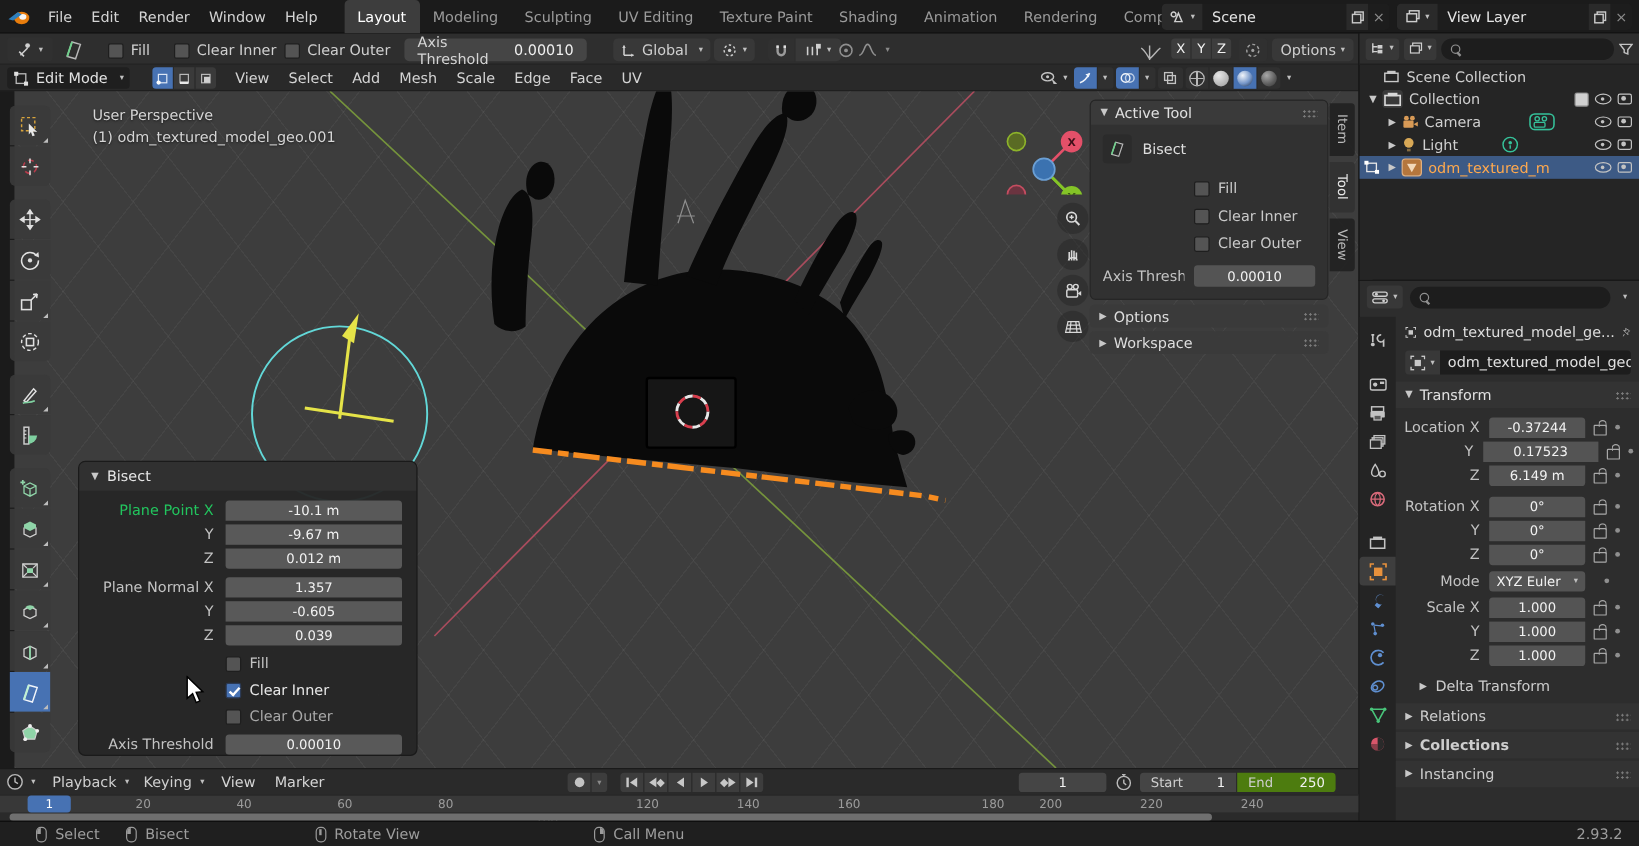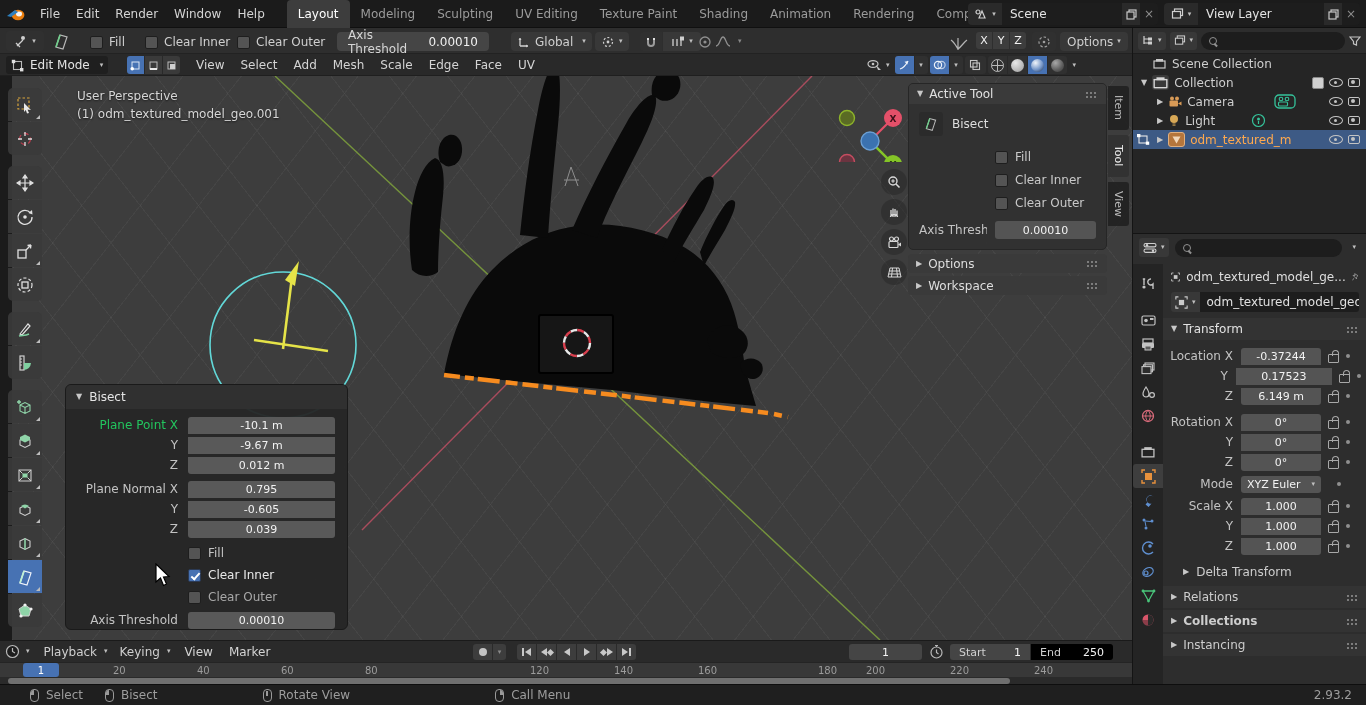--- a/index.html
+++ b/index.html
@@ -524,21 +524,21 @@
         <div style="width:112px;text-align:right;color:#c3c3c3;">Y</div>
         <div class="fld2" style="margin-left:10px;flex:1;border-radius:0;">-9.67 m</div>
       </div>
       <div class="row" style="height:20px;">
         <div style="width:112px;text-align:right;color:#c3c3c3;">Z</div>
         <div class="fld2" style="margin-left:10px;flex:1;border-radius:0 0 3px 3px;">0.012 m</div>
       </div>
       <div style="height:4px;"></div>
       <div class="row" style="height:20px;">
         <div style="width:112px;text-align:right;color:#c3c3c3;">Plane Normal X</div>
-        <div class="fld2" style="margin-left:10px;flex:1;border-radius:3px 3px 0 0;">0.795</div>
+        <div class="fld2" style="margin-left:10px;flex:1;border-radius:3px 3px 0 0;">1.357</div>
       </div>
       <div class="row" style="height:20px;">
         <div style="width:112px;text-align:right;color:#c3c3c3;">Y</div>
         <div class="fld2" style="margin-left:10px;flex:1;border-radius:0;">-0.605</div>
       </div>
       <div class="row" style="height:20px;">
         <div style="width:112px;text-align:right;color:#c3c3c3;">Z</div>
         <div class="fld2" style="margin-left:10px;flex:1;border-radius:0 0 3px 3px;">0.039</div>
       </div>
       <div class="row" style="height:22px;margin-top:3px;">
@@ -1001,21 +1001,21 @@
         <svg width="15" height="15" viewBox="0 0 15 15">
           <circle cx="7.5" cy="8.5" r="5.5" fill="none" stroke="#b9b9b9" stroke-width="1.2"></circle>
           <path d="M7.5,5.5 L7.5,8.5 L9.5,10 M6,1.5 L9,1.5 M7.5,1.5 L7.5,3" stroke="#b9b9b9" stroke-width="1.2" fill="none"></path>
         </svg>
       </div>
       <div class="abs row" style="left:950px;top:3px;gap:1px;">
         <div class="fld row" style="width:80px;background:#454545;border-radius:3px 0 0 3px;justify-content:space-between;padding:0 9px;box-sizing:border-box;height:16px;">
           <span style="color:#cfcfcf;">Start</span>
           <span>1</span>
         </div>
-        <div class="fld row" style="width:82px;background:#000000;border-radius:0 3px 3px 0;justify-content:space-between;padding:0 9px;box-sizing:border-box;height:16px;">
+        <div class="fld row" style="width:82px;background:#4d7c0f;border-radius:0 3px 3px 0;justify-content:space-between;padding:0 9px;box-sizing:border-box;height:16px;">
           <span style="color:#cfcfcf;">End</span>
           <span>250</span>
         </div>
       </div>
     </div>
 
     <div class="abs" style="left:0;top:21px;width:1132px;height:15px;background:#383838;border-top:1px solid #242424;box-sizing:border-box;color:#9c9c9c;font-size:10px;">
       <span class="abs" style="left:113px;top:2px;">20</span>
       <span class="abs" style="left:197px;top:2px;">40</span>
       <span class="abs" style="left:281px;top:2px;">60</span>

